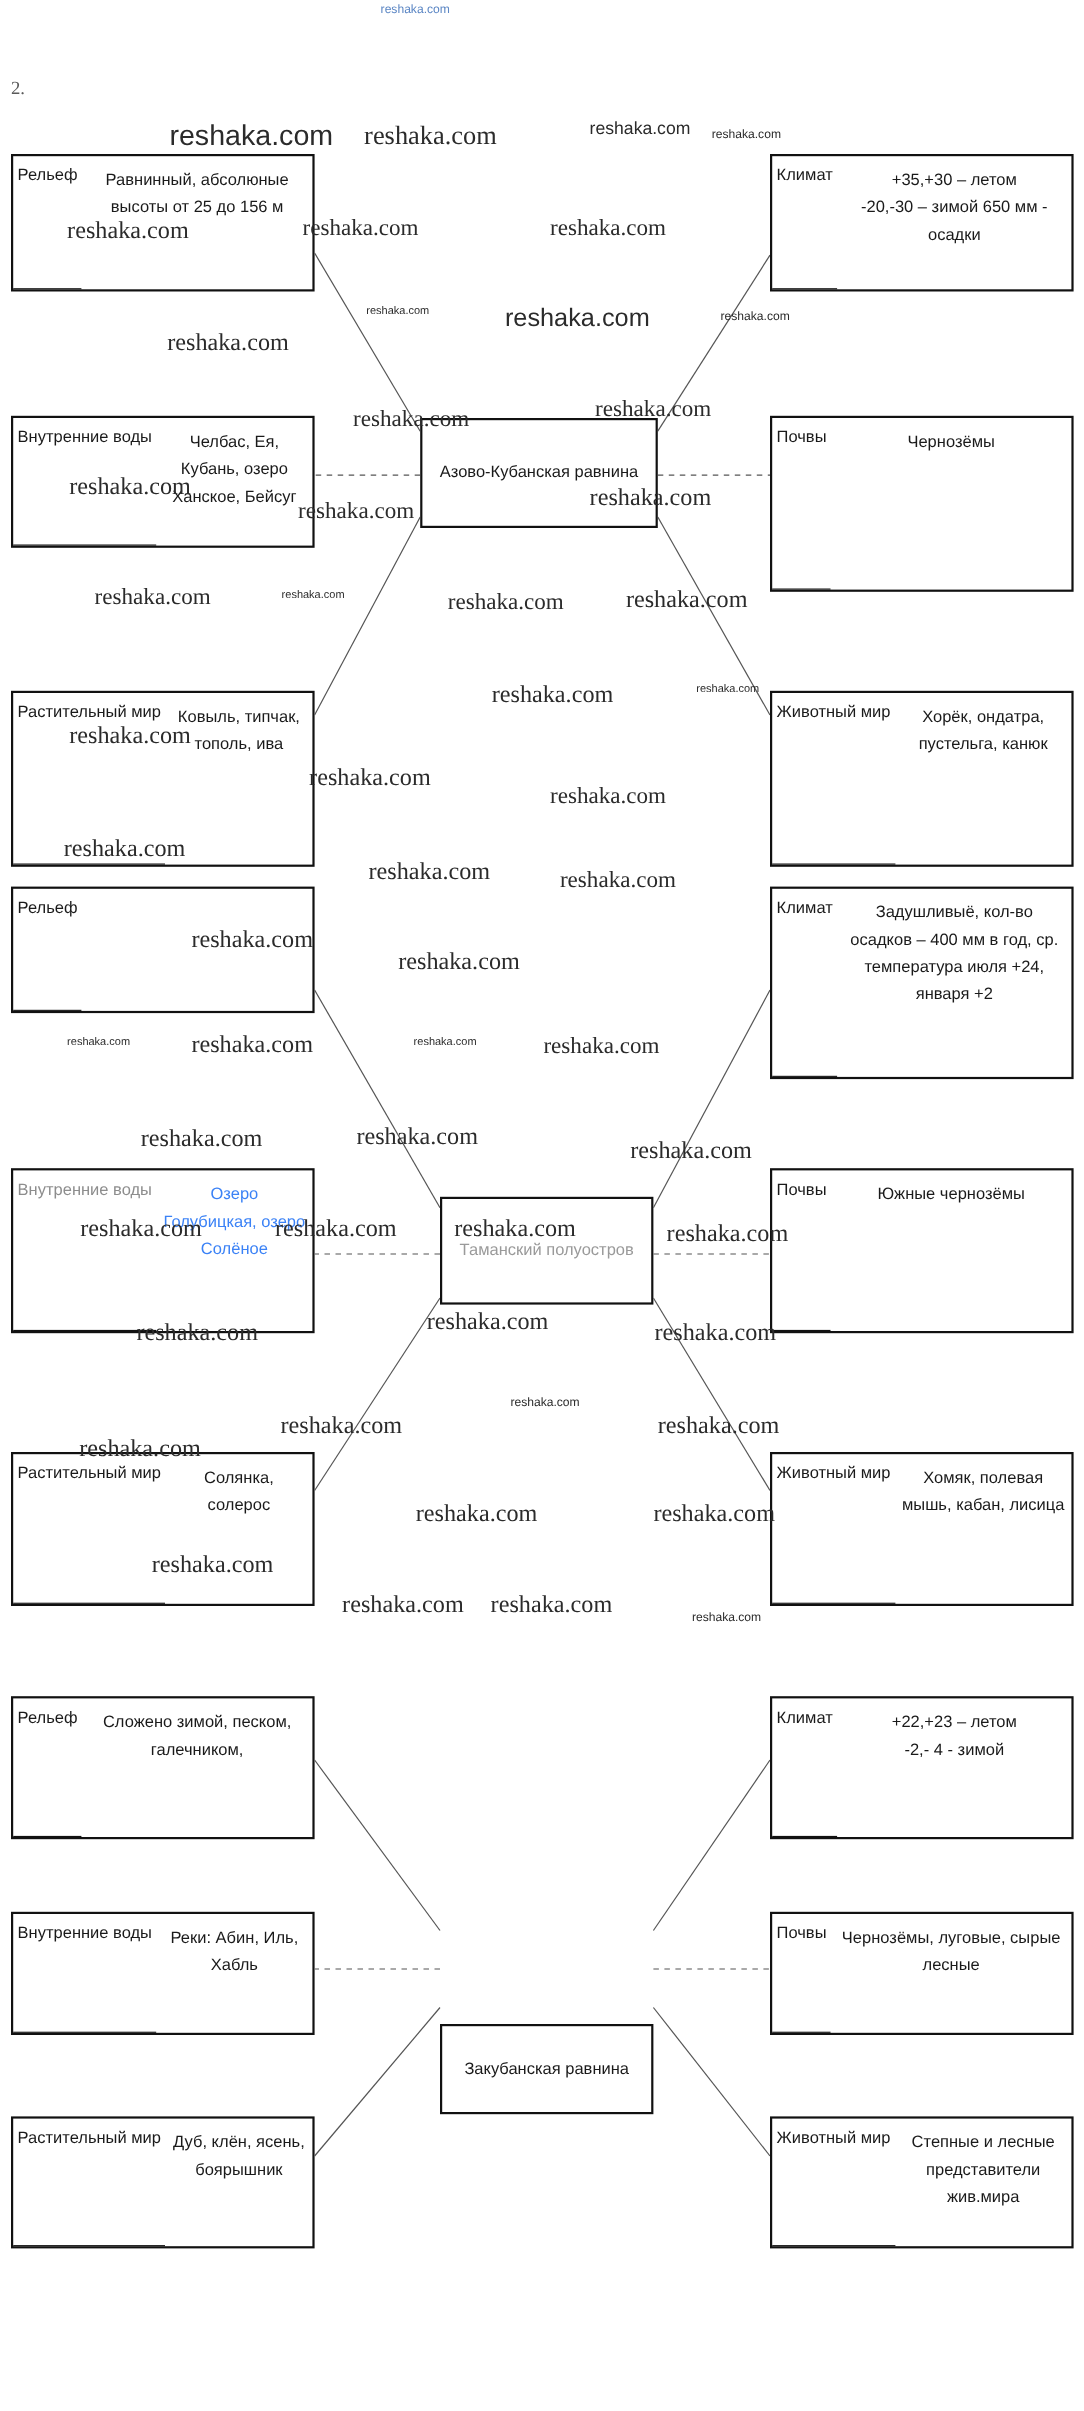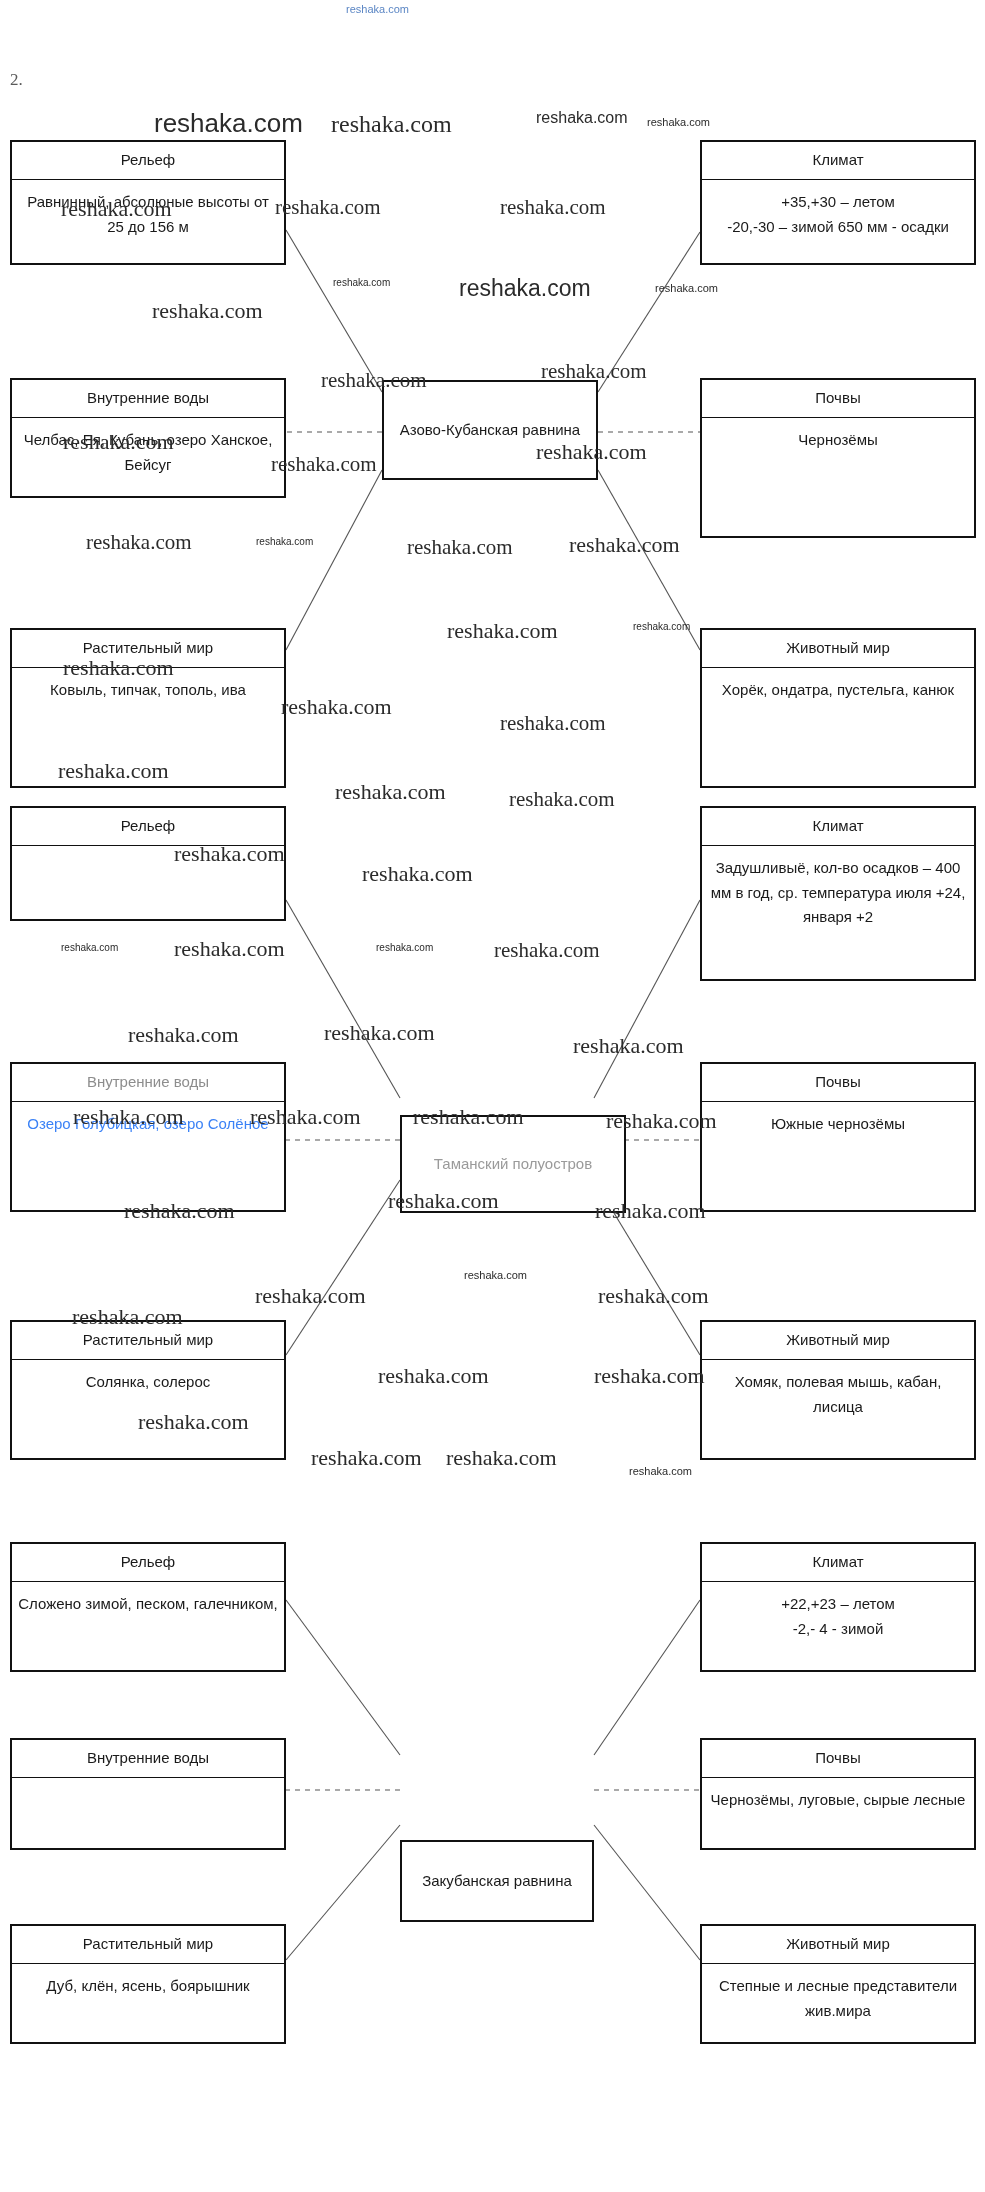--- a/index.html
+++ b/index.html
@@ -59,21 +59,21 @@
     font-family: "Liberation Serif", "DejaVu Serif", serif;
   }
 
   
   .node {
     position: absolute;
     z-index: 20;
     background: #ffffff;
     border: 2px solid #111111;
     display: flex;
-    flex-direction: column;
+    flex-direction: row;
   }
   .node .title {
     text-align: center;
     font-size: 15px;
     padding: 9px 4px 9px 4px;
     border-bottom: 1px solid #111111;
     line-height: 1.25;
   }
   .node .body {
     text-align: center;
@@ -204,36 +204,37 @@
   <div class="node" style="left:10px; top:1320px; width:276px; height:140px;">
     <div class="title">Растительный мир</div>
     <div class="body">Солянка, солерос</div>
   </div>
 
   <div class="node" style="left:700px; top:1320px; width:276px; height:140px;">
     <div class="title">Животный мир</div>
     <div class="body">Хомяк, полевая мышь, кабан, лисица</div>
   </div>
 
-  <div class="node center faded" style="left:400px; top:1088px; width:226px; height:98px;margin-top:27px;">
+  <div class="node center faded" style="left:400px; top:1088px; width:194px; height:98px;">
     <div class="center-label">Таманский полуостров</div>
   </div>
 
   <div class="node" style="left:10px; top:1542px; width:276px; height:130px;">
     <div class="title">Рельеф</div>
     <div class="body">Сложено зимой, песком, галечником,</div>
   </div>
 
   <div class="node" style="left:700px; top:1542px; width:276px; height:130px;">
     <div class="title">Климат</div>
     <div class="body">+22,+23 – летом<br>-2,- 4 - зимой</div>
   </div>
 
   <div class="node" style="left:10px; top:1738px; width:276px; height:112px;">
     <div class="title">Внутренние воды</div>
+    <div class="body">Реки: Абин, Иль, Хабль</div>
   </div>
 
   <div class="node" style="left:700px; top:1738px; width:276px; height:112px;">
     <div class="title">Почвы</div>
     <div class="body">Чернозёмы, луговые, сырые лесные</div>
   </div>
 
   <div class="node" style="left:10px; top:1924px; width:276px; height:120px;">
     <div class="title">Растительный мир</div>
     <div class="body">Дуб, клён, ясень, боярышник</div>

